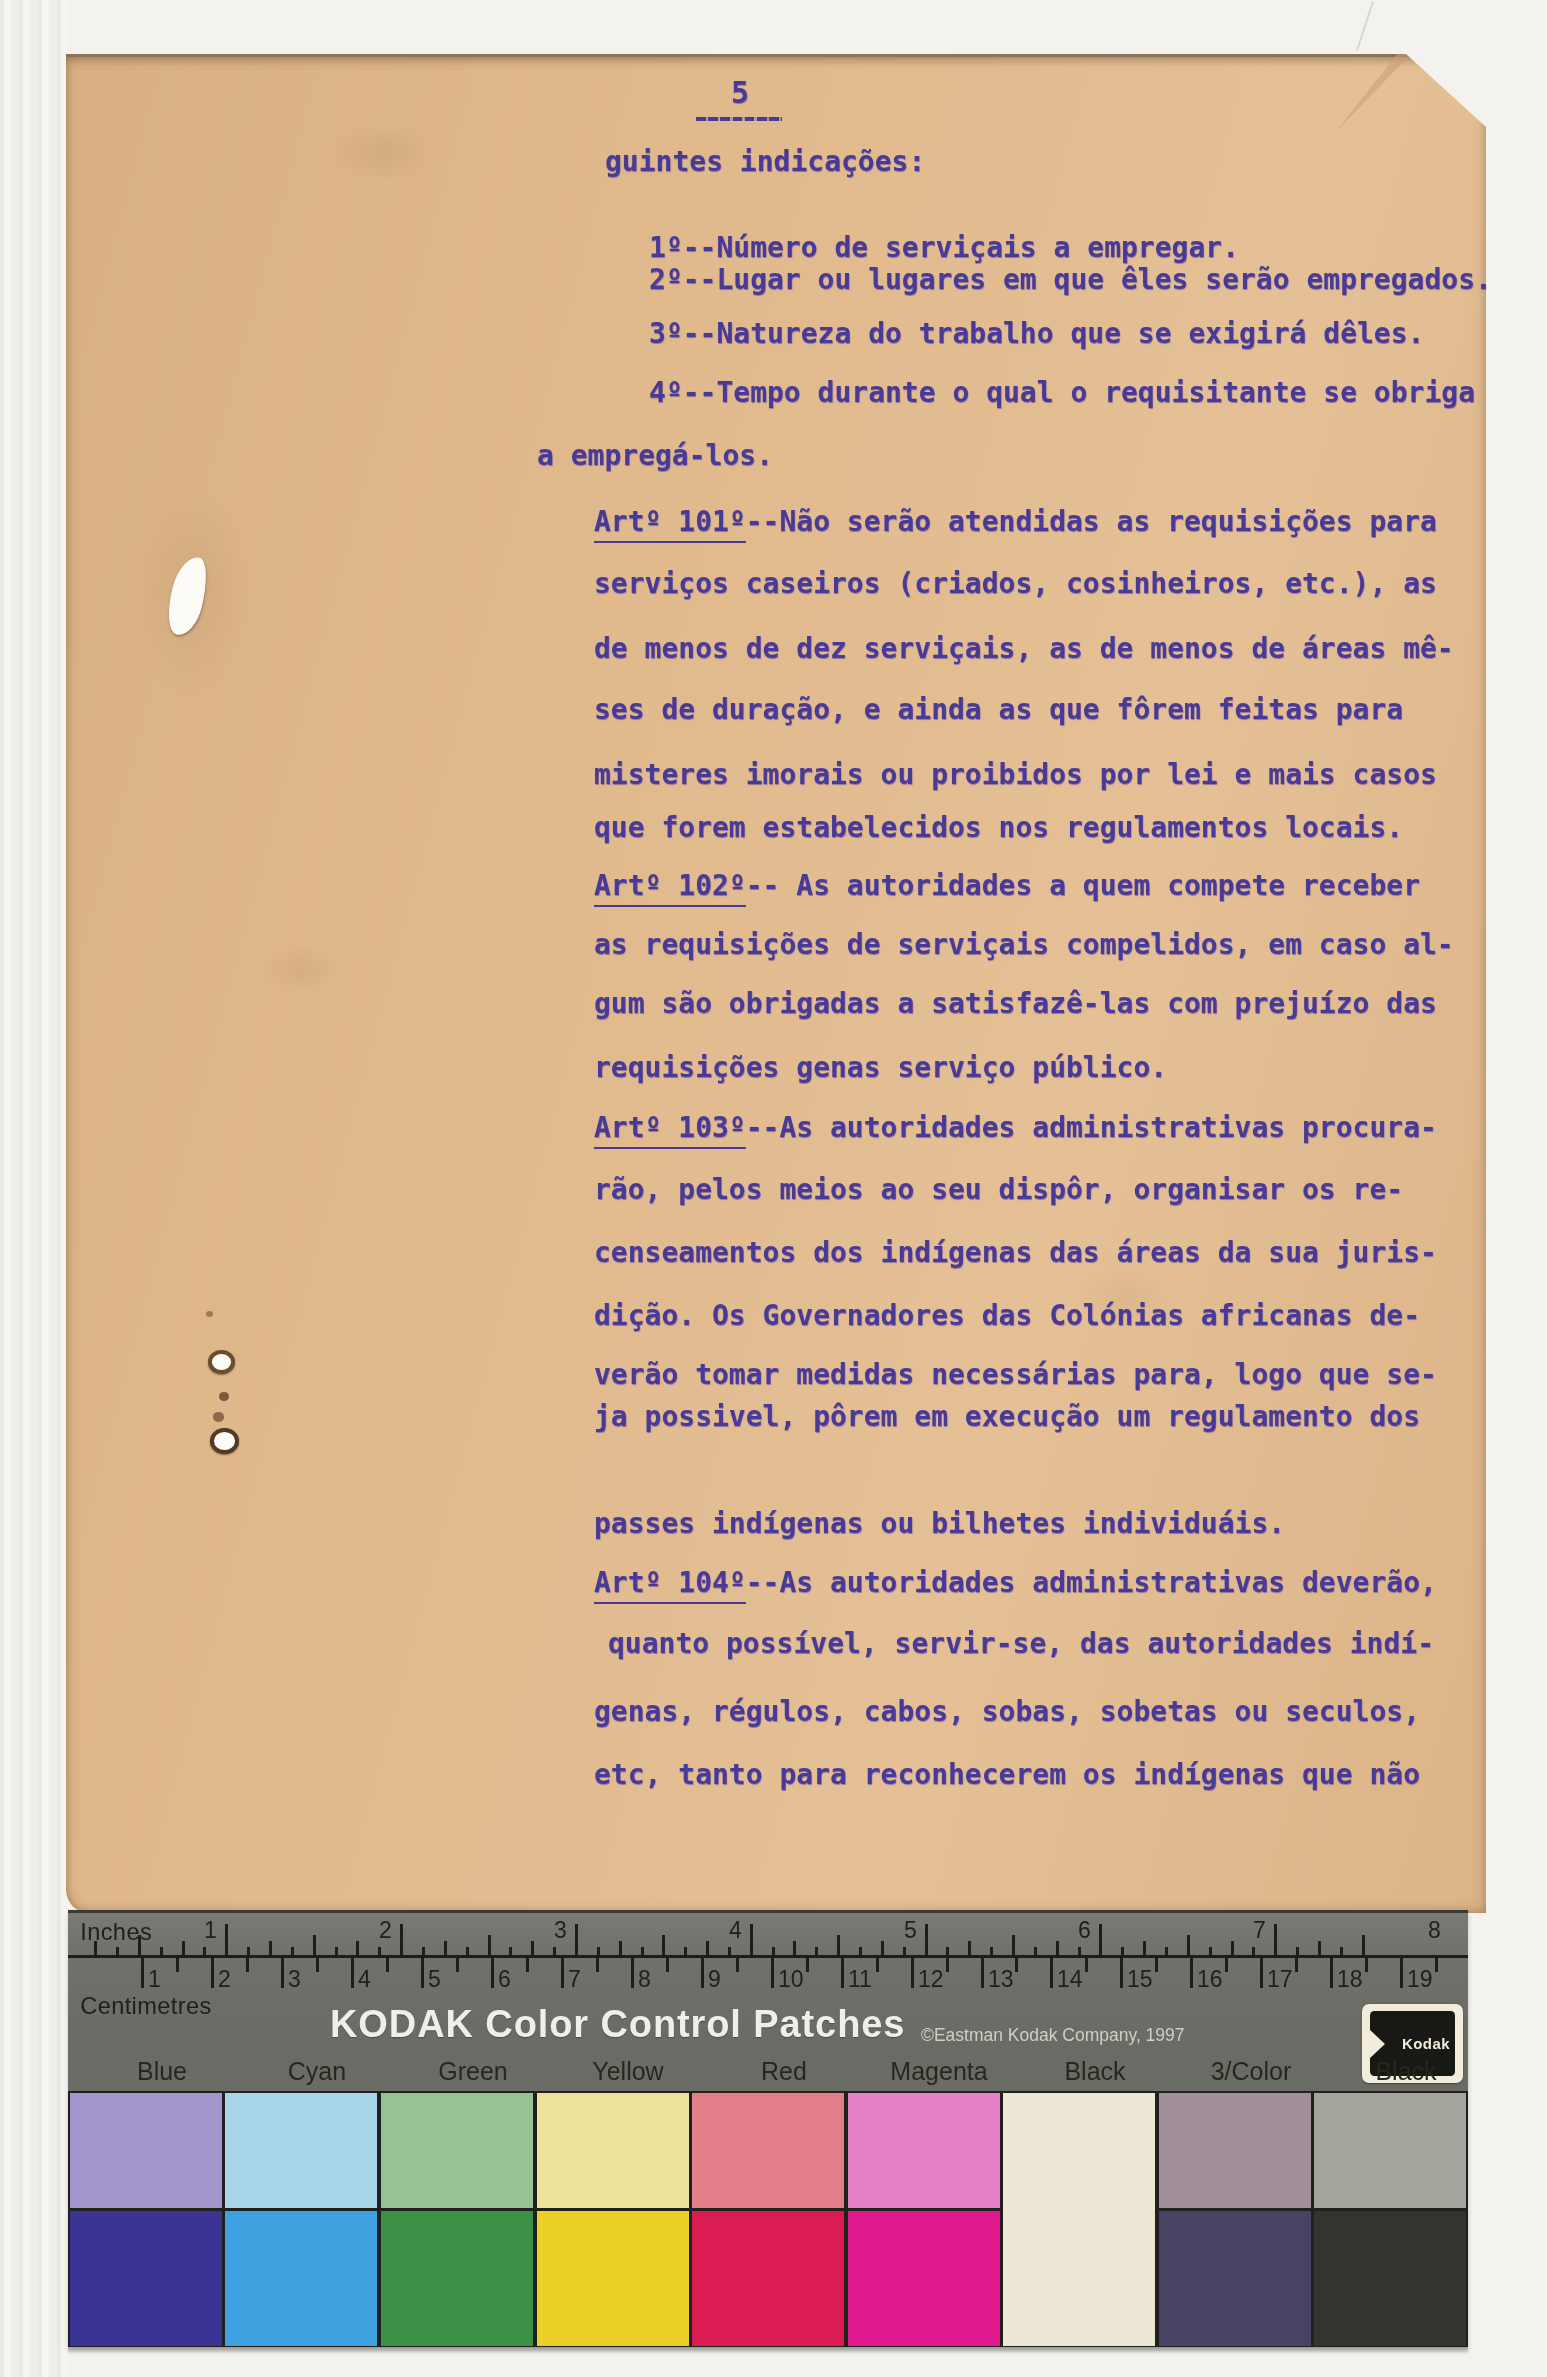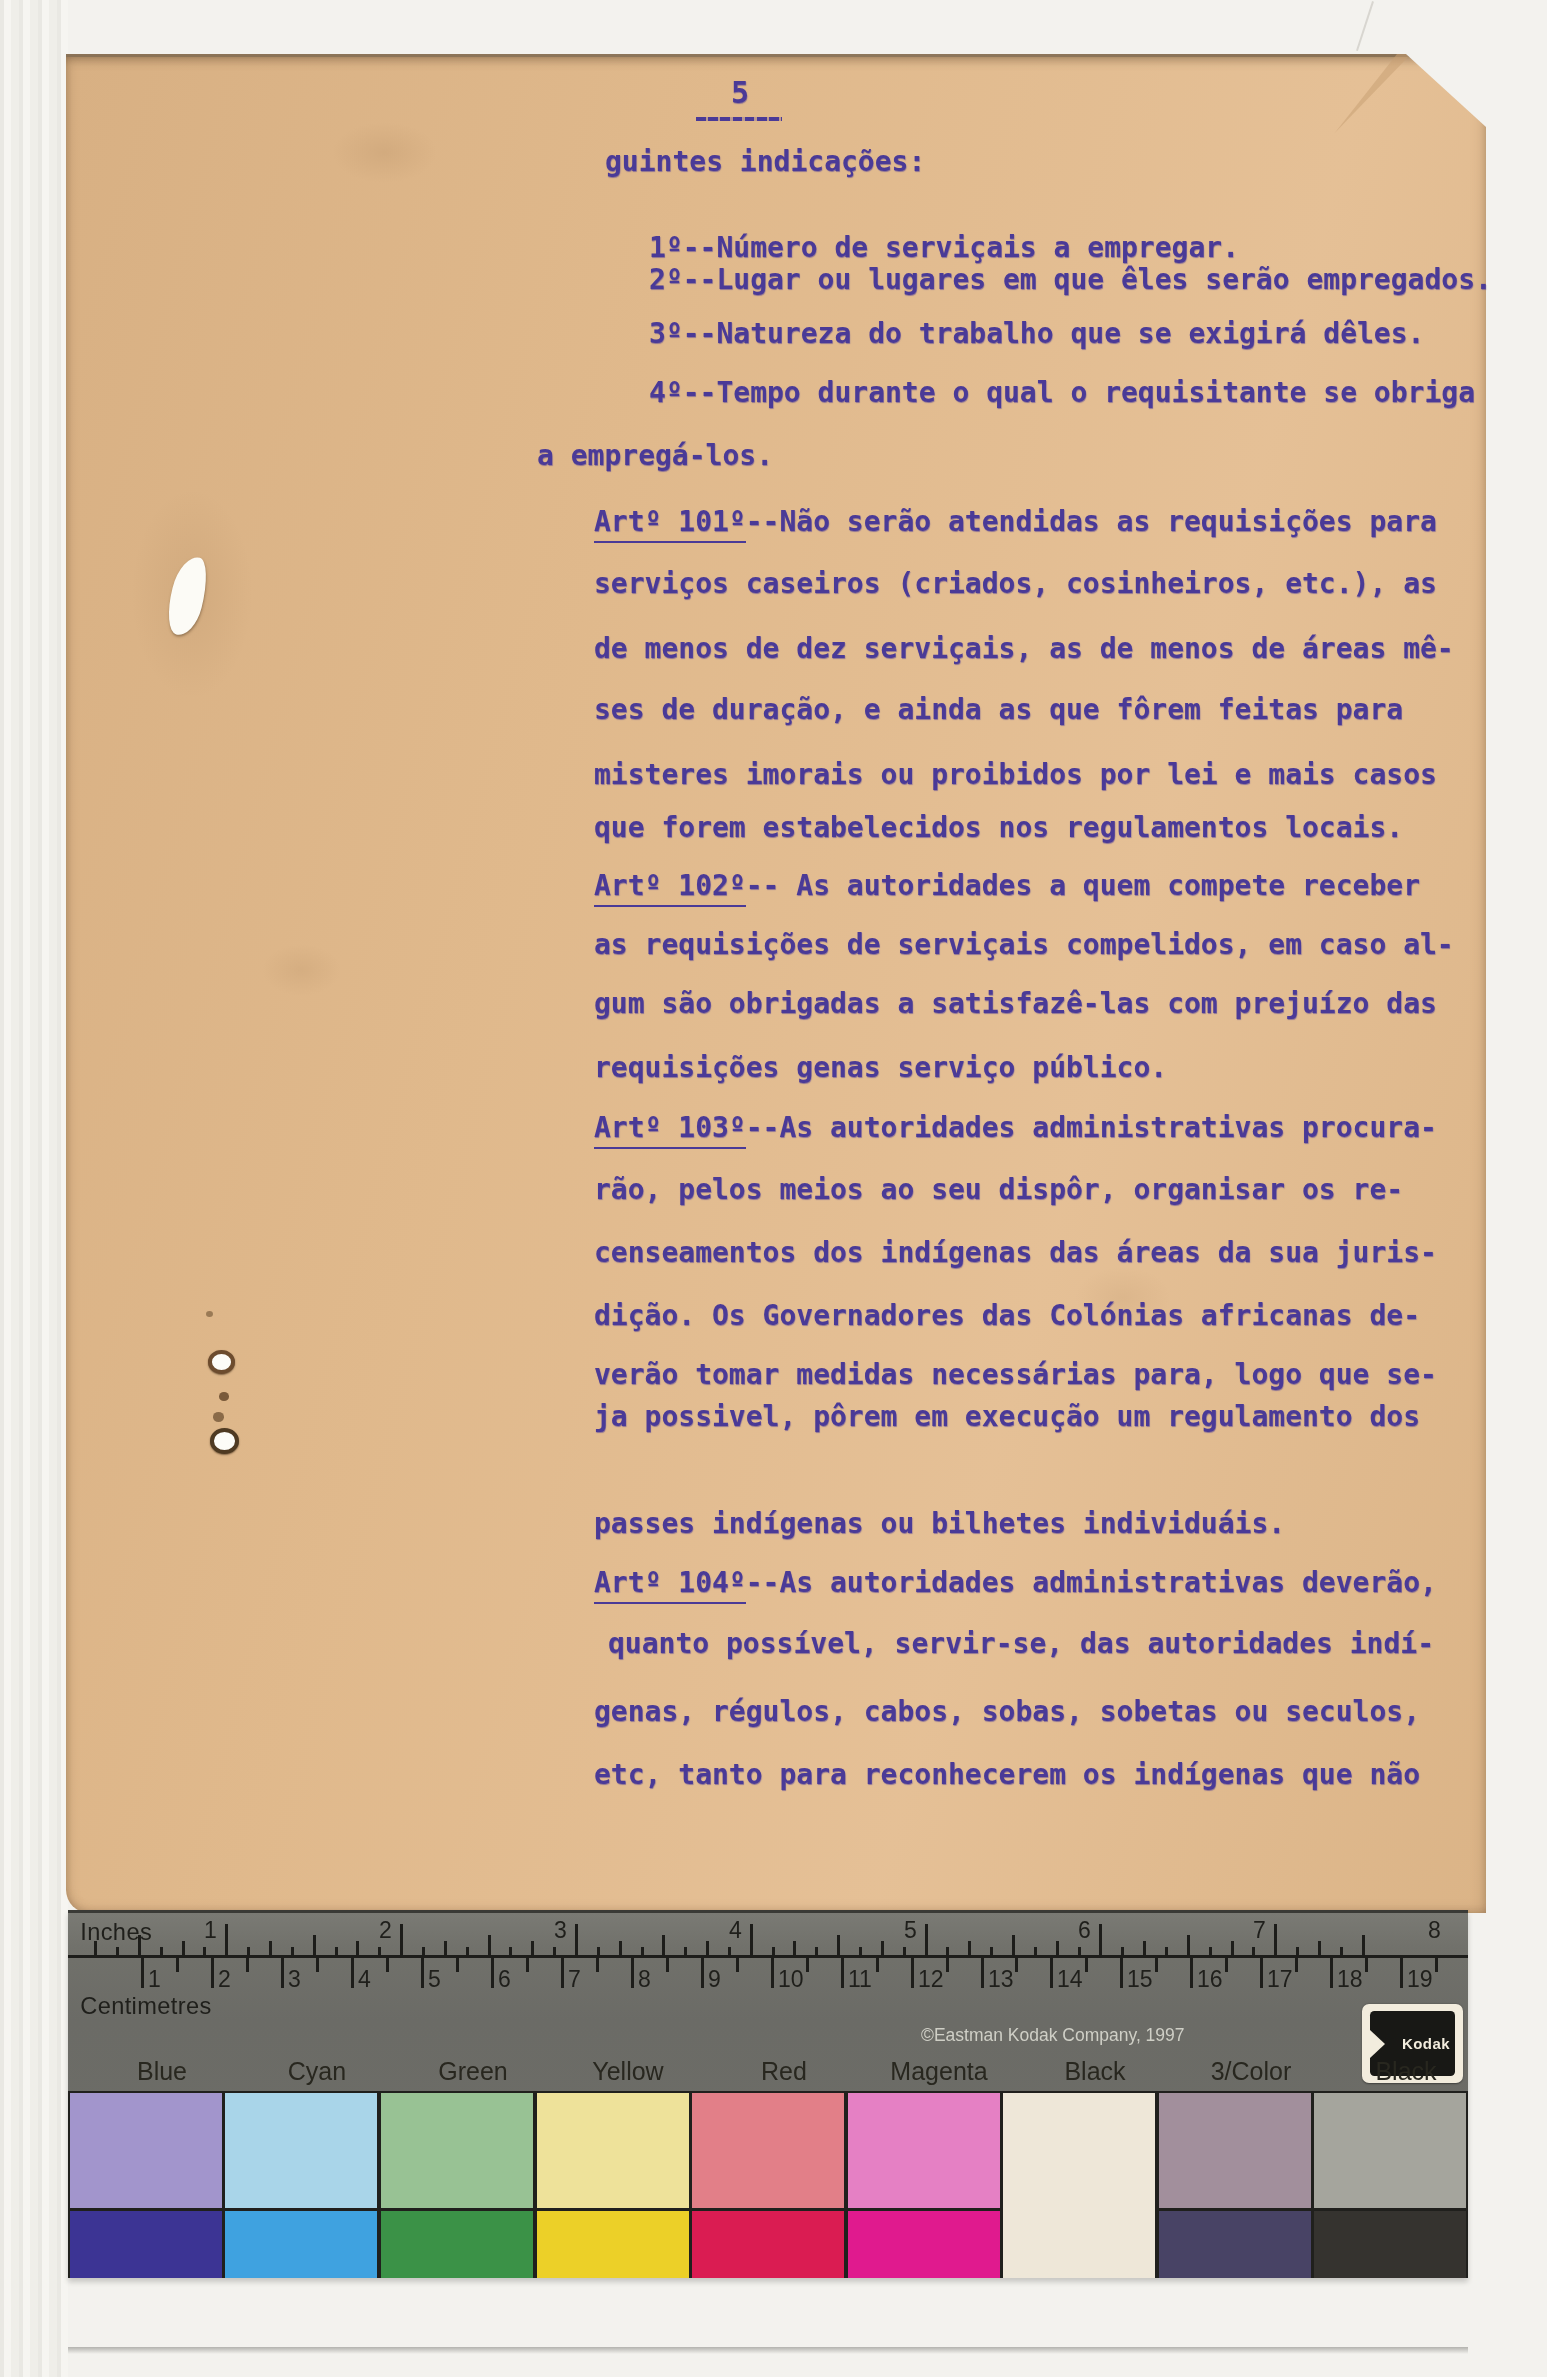--- a/index.html
+++ b/index.html
@@ -42,21 +42,21 @@
   .pageno-rule{position:absolute;height:4.4px;
     background:repeating-linear-gradient(90deg,#4a3a97 0 9.6px,rgba(74,58,151,.25) 9.6px 12.2px);}
 
   
   .tear{position:absolute;background:#fcfbf6;box-shadow:0.9px 1.7px 2.6px rgba(90,65,40,.5);}
   .hole{position:absolute;border-radius:50%;background:#fdfcf8;
     border:4.4px solid #6d4c2e;box-shadow:0 0.9px 1.7px rgba(60,40,20,.6);}
   .speck{position:absolute;border-radius:50%;background:#7a5a3a;}
 
   
-  .strip{position:absolute;left:68px;top:1910px;width:1400px;height:368px;
+  .strip{position:absolute;left:68px;top:1910px;width:1400px;height:437px;
     background:linear-gradient(180deg,#7b7b75 0%,#71716b 10%,#6b6b66 30%,#6e6e68 100%);
     box-shadow:0 3.5px 5.2px rgba(0,0,0,.18);overflow:hidden;}
   .strip-topline{position:absolute;left:0;top:0;width:100%;height:2.6px;background:#3a3a36;}
   .ruler-line{position:absolute;left:0;top:45px;width:100%;height:2.6px;background:#1d1d1a;}
   .tick{position:absolute;width:2.6px;background:#1d1d1a;}
   .ruler-label{position:absolute;color:#1f1f1b;font-size:23.6px;letter-spacing:0.4px;}
   .inch-num{position:absolute;color:#1f1f1b;font-size:23px;}
   .cm-num{position:absolute;color:#1f1f1b;font-size:23px;}
   .strip-title{position:absolute;color:#efefe9;font-size:38px;font-weight:700;
     letter-spacing:0.9px;text-shadow:0 0.9px 0.9px rgba(0,0,0,.3);}
@@ -262,20 +262,21 @@
         <div class="cm-num" style="left: 920px; top: 56px;">13</div>
         <div class="cm-num" style="left: 989px; top: 56px;">14</div>
         <div class="cm-num" style="left: 1059px; top: 56px;">15</div>
         <div class="cm-num" style="left: 1129px; top: 56px;">16</div>
         <div class="cm-num" style="left: 1199px; top: 56px;">17</div>
         <div class="cm-num" style="left: 1269px; top: 56px;">18</div>
         <div class="cm-num" style="left: 1339px; top: 56px;">19</div>
       </div>
     <div class="ruler-label" style="left:12.2px;top:83px;">Centimetres</div>
 
+    <div class="strip-title" style="left:262px;top:93px;">KODAK Color Control Patches</div>
     <div class="strip-copy" style="left:853px;top:115px;">©Eastman Kodak Company, 1997</div>
 
     <div class="logo">
       <div class="logo-k">
         <span class="notch"></span>
         <span class="word">Kodak</span>
       </div>
     </div>
 
     <div id="patch-labels">

